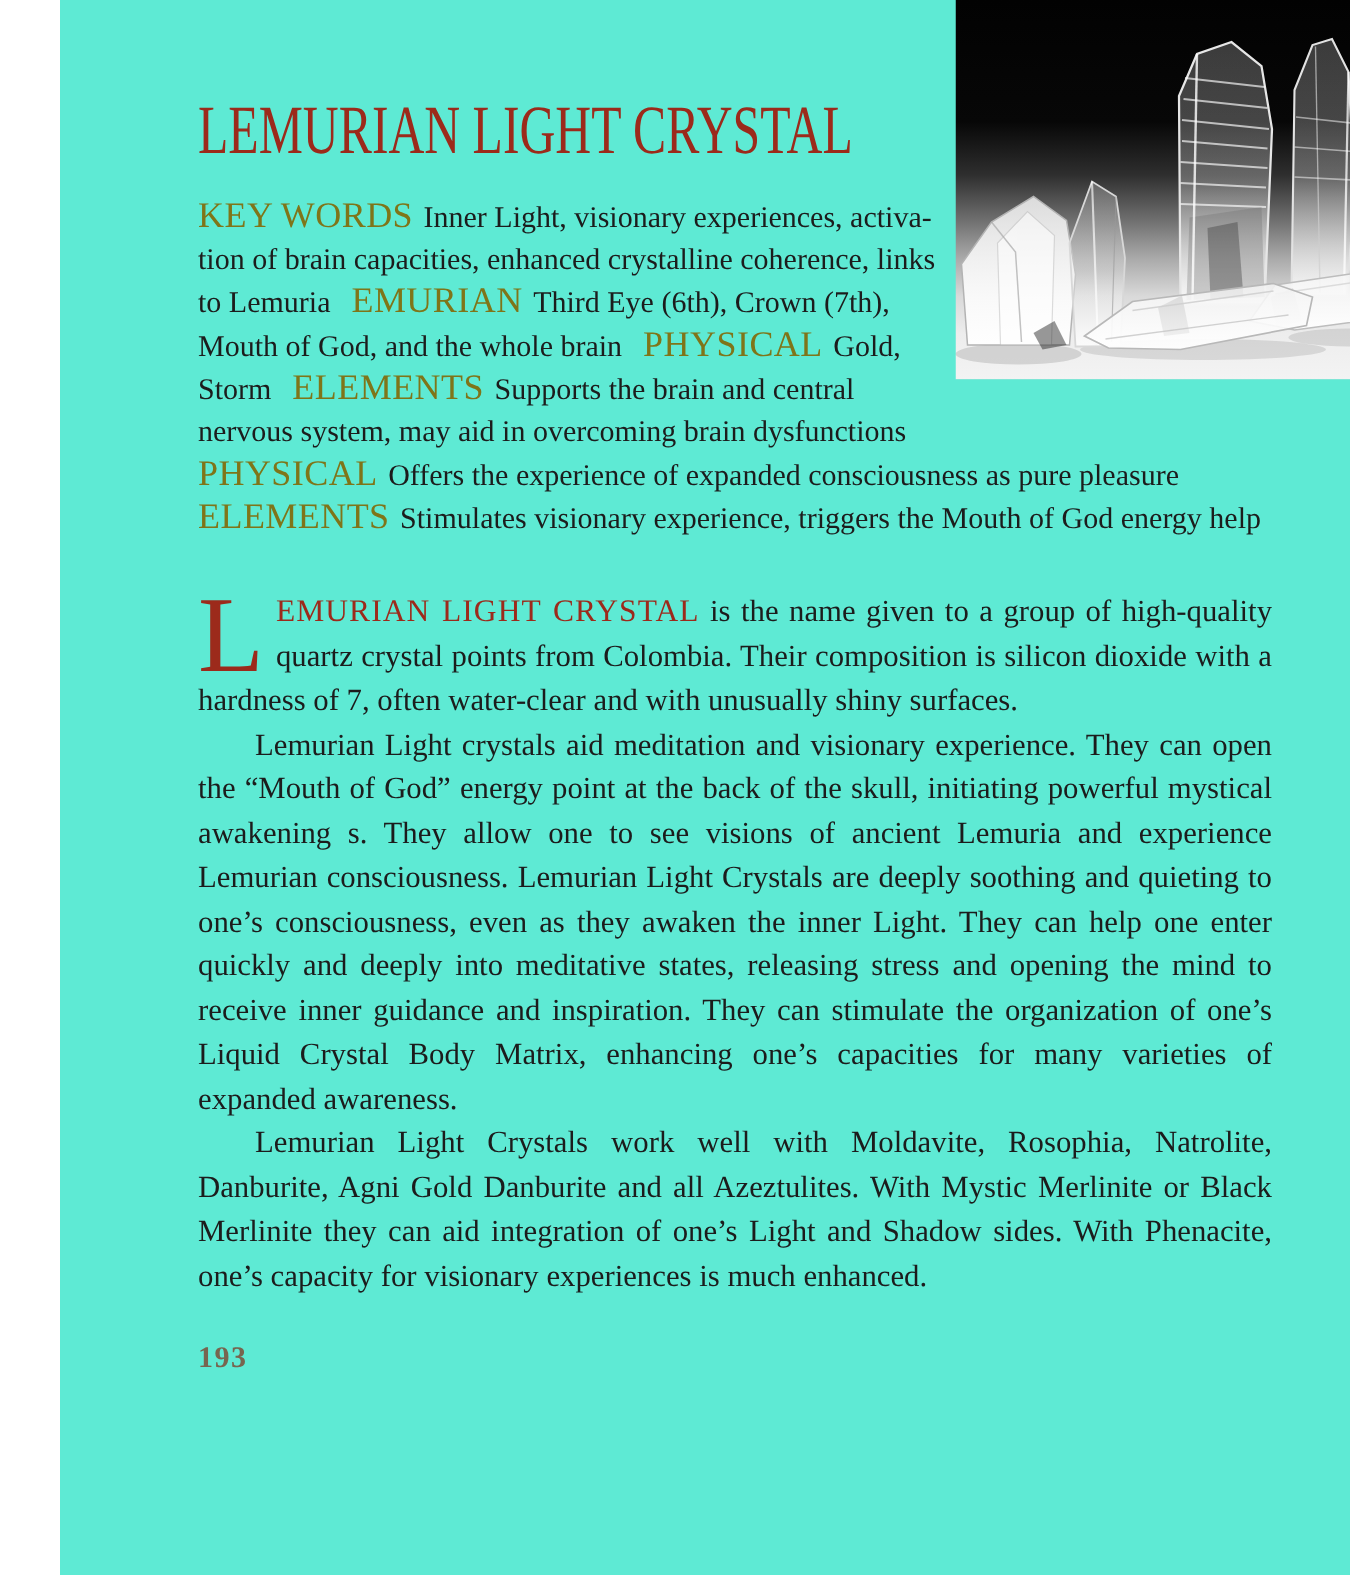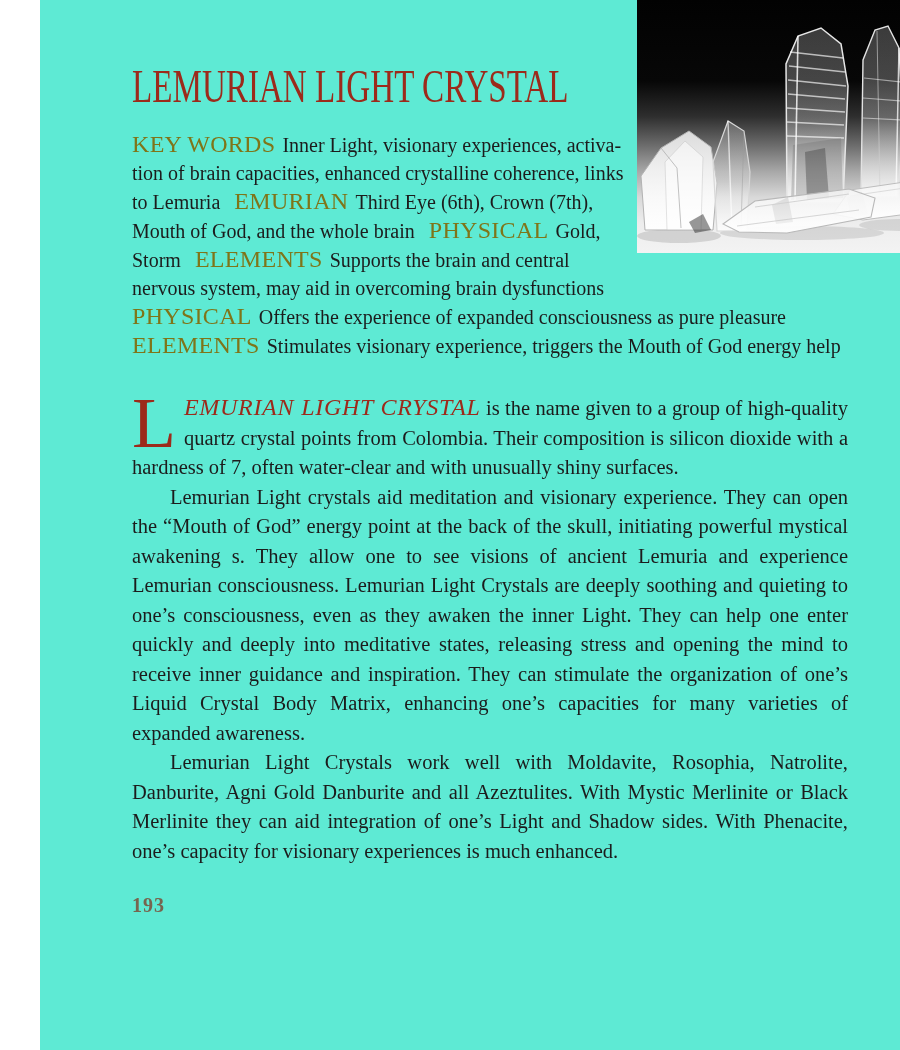--- a/index.html
+++ b/index.html
@@ -67,23 +67,22 @@
 
   .dropcap {
     float:left;
     color:#9c2a1b;
     font-size:72px;
     line-height:56px;
     padding:2px 8px 0 0;
   }
   .redcaps {
     color:#9c2a1b;
-    font-size:24px;
+    font-size:21px;
     letter-spacing:0.7px;
-    font-style:italic;
   }
 
   .pagenum {
     margin-top:28px;
     text-align:left;
     color:#77654f;
     font-size:20px;
     font-weight:bold;
     letter-spacing:1px;
   }

